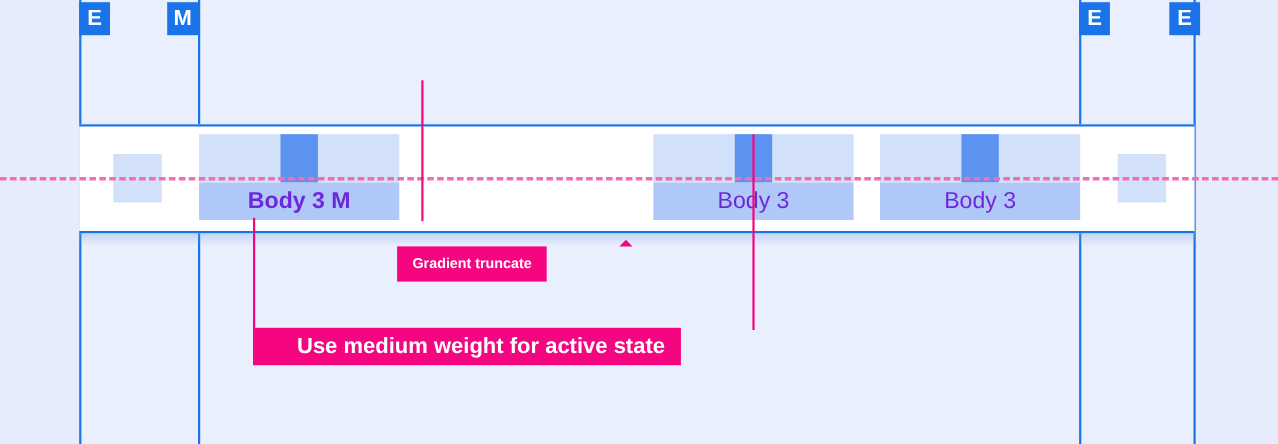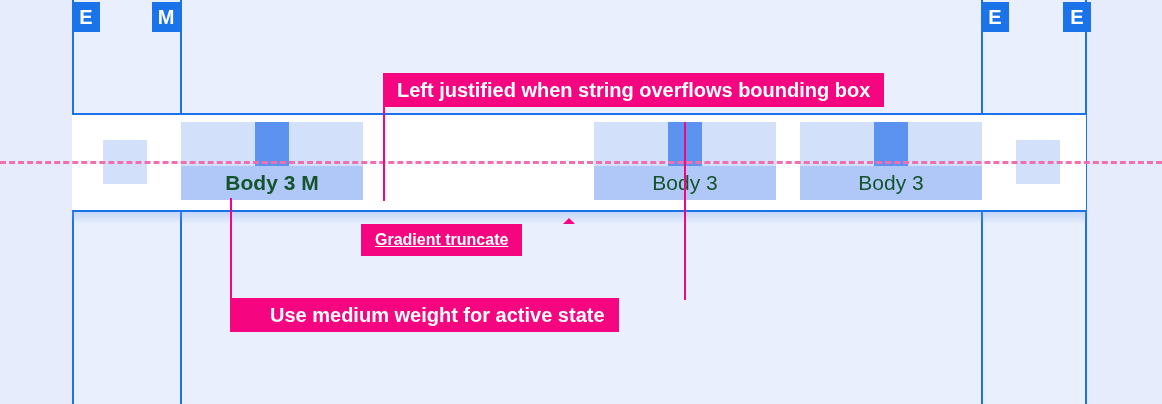--- a/index.html
+++ b/index.html
@@ -60,21 +60,21 @@
     position:absolute;left:0;top:0;right:0;
     background:#d2e0fa;
   }
   .chip-icon{
     position:absolute;
     background:#5d93f0;
   }
   .chip-label{
     position:absolute;left:0;right:0;bottom:0;
     background:#afc8f7;
-    color:#14532d;
+    color:#6d28d9;
     font-size:21px;
     line-height:34px;
     text-align:center;
     white-space:nowrap;
     overflow:hidden;
   }
   .chip-label.medium{font-weight:bold;}
   .chip-label.left{text-align:left;padding-left:6px;box-sizing:border-box;}
   .fade-mask{
     -webkit-mask-image:linear-gradient(to right, #000 0%, #000 62%, rgba(0,0,0,0) 97%);
@@ -86,21 +86,21 @@
     position:absolute;
     background:#f5057f;
     color:#ffffff;
     font-weight:bold;
     font-size:20px;
     line-height:34px;
     padding:0 14px;
     white-space:nowrap;
     box-sizing:border-box;
   }
-  .callout.small{font-size:16px;line-height:32px;text-decoration:underline;}
+  .callout.small{font-size:13px;line-height:32px;}
   .leader{position:absolute;width:2px;background:#f5057f;}
   .notch{
     position:absolute;
     width:0;height:0;
     border-left:6px solid transparent;
     border-right:6px solid transparent;
     border-bottom:6px solid #f5057f;
   }
 </style>
 </head>
@@ -146,21 +146,20 @@
 
   <div class="chip" style="left:800px;top:122px;width:182px;height:78px;">
     <div class="chip-icon-area" style="height:44px;"></div>
     <div class="chip-icon" style="left:74px;top:0px;width:34px;height:44px;"></div>
     <div class="chip-label" style="height:34px;">Body 3</div>
   </div>
 
   <div class="baseline" style="top:161px;"></div>
 
   <div class="leader" style="left:383px;top:73px;height:128px;"></div>
-  <div class="callout" style="left:383px;top:73px;">Left justified when string overflows bounding box</div>
 
   <div class="callout small" style="left:361px;top:224px;">Gradient truncate</div>
   <div class="notch" style="left:563px;top:218px;"></div>
 
   <div class="leader" style="left:230px;top:198px;height:102px;"></div>
   <div class="callout" style="left:230px;top:298px;padding-left:40px;">Use medium weight for active state</div>
 
   <div class="leader" style="left:684px;top:122px;height:178px;"></div>
 
 </div>

